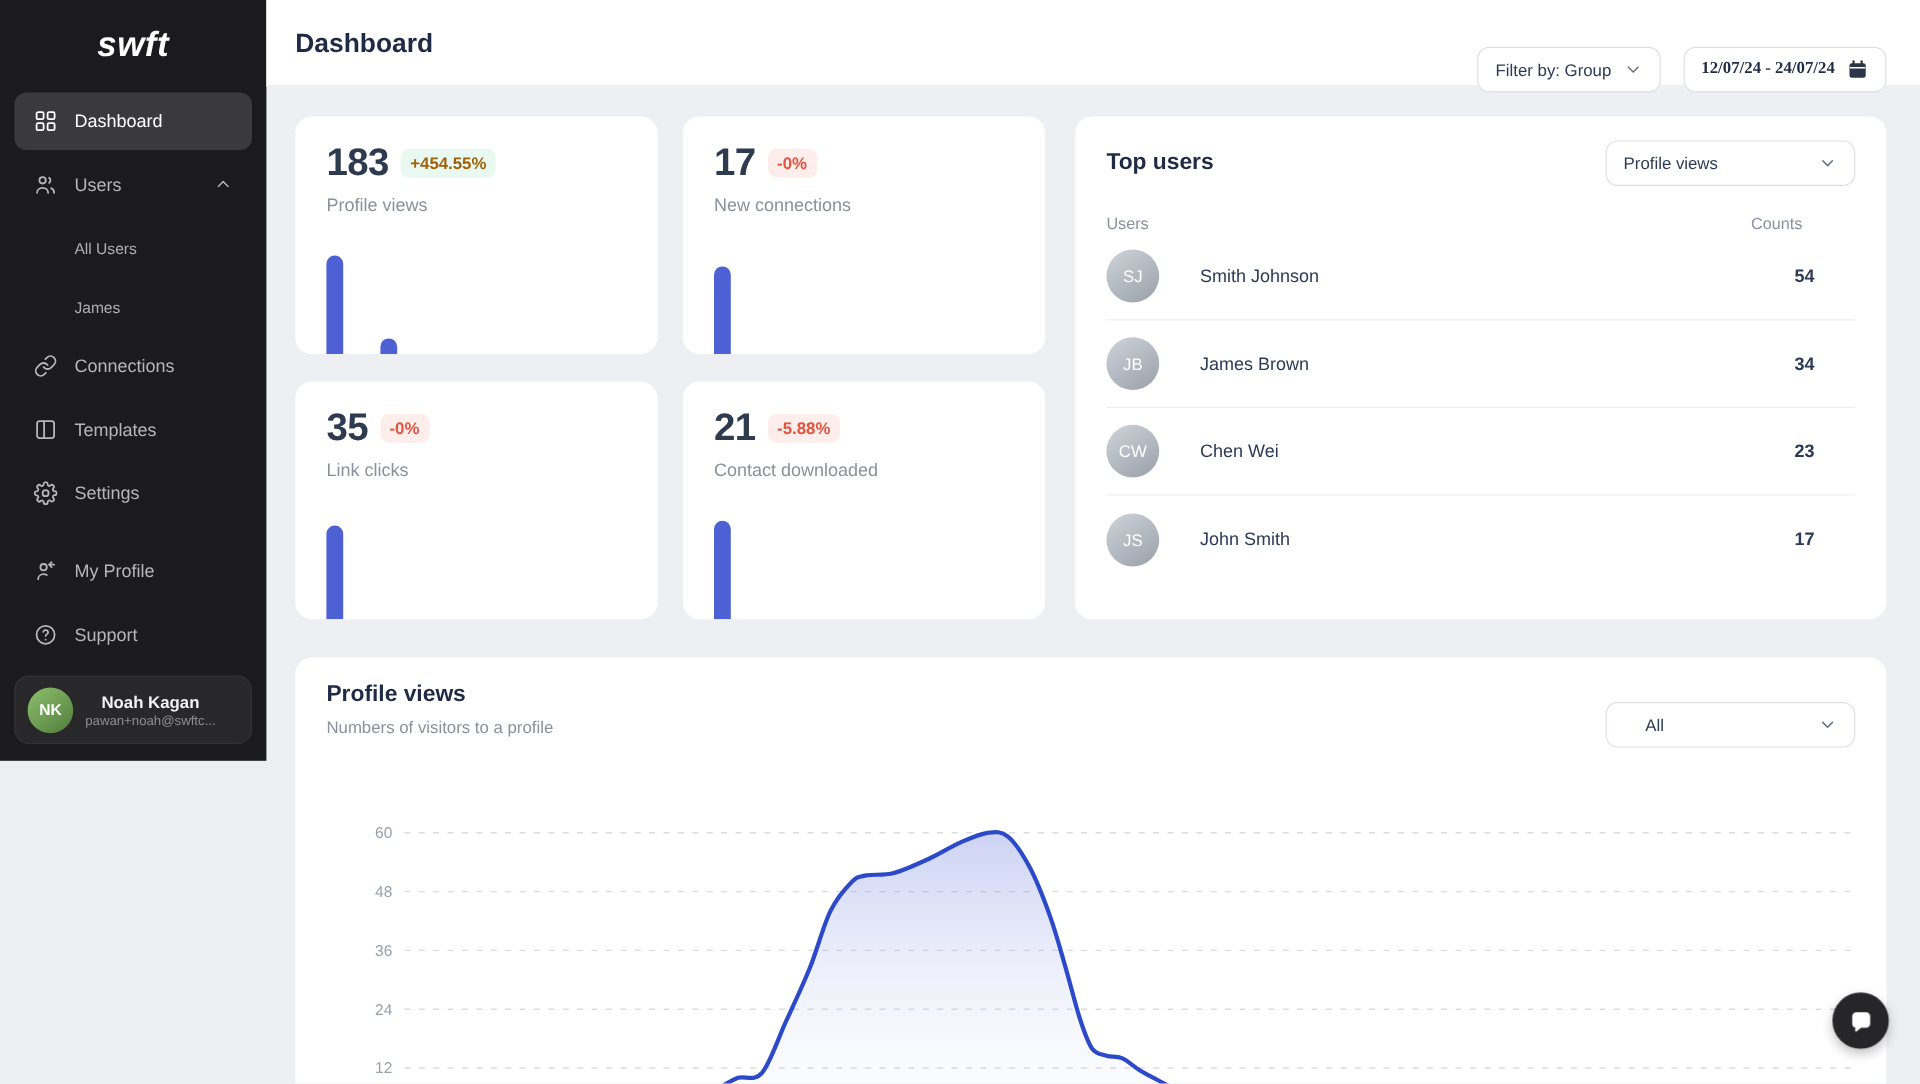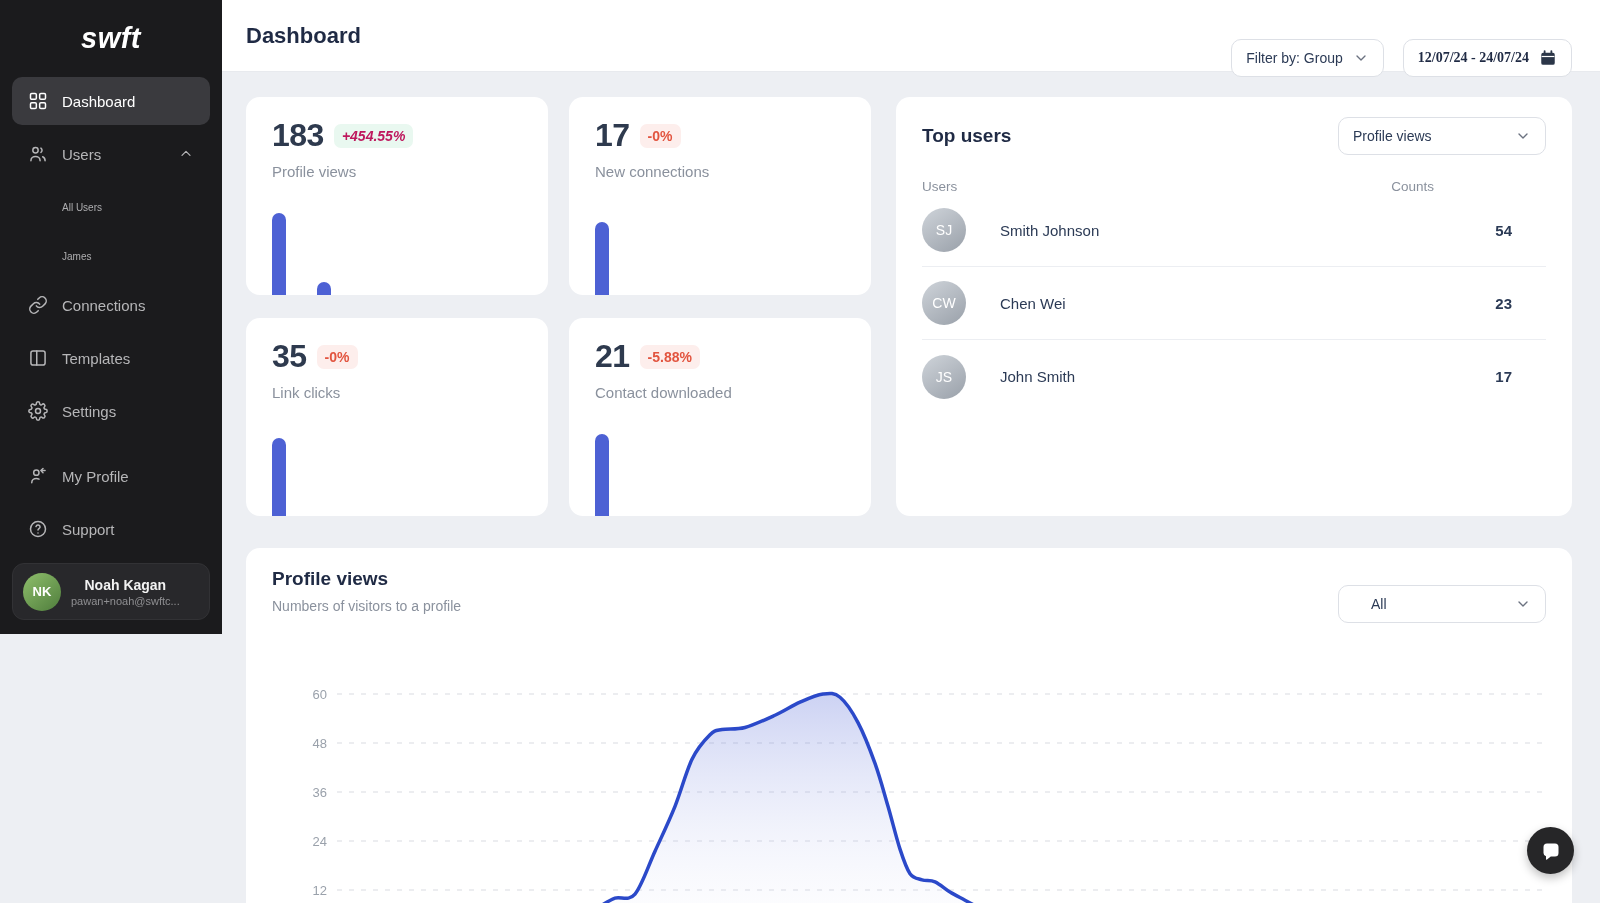--- a/index.html
+++ b/index.html
@@ -8,21 +8,21 @@
 
   
   .sidebar { width:222px; min-width:222px; background:#1b1b1d; display:flex; flex-direction:column; height:634px;text-align:center; }
   .logo { font-size:29px; font-weight:800; font-style:italic; color:#ffffff; padding:22px 24px 20px; letter-spacing:.5px; }
   .side-nav { padding:2px 12px 0; }
   .nav-item { height:48px; display:flex; align-items:center; gap:14px; padding:0 16px; border-radius:10px;
               color:#b6b6b8; font-size:15px; cursor:pointer; margin-bottom:5px; }
   .nav-item.active { background:#3a3a3e; color:#ffffff; }
   .nav-item .spacer { flex:1; }
   .nav-item svg { width:20px; height:20px; stroke:currentColor; fill:none; stroke-width:1.8; stroke-linecap:round; stroke-linejoin:round; }
-  .nav-sub { height:49px; display:flex; align-items:center; padding-left:50px; color:#aeaeb0; font-size:10px; cursor:pointer; }
+  .nav-sub { height:49px; display:flex; align-items:center; padding-left:50px; color:#aeaeb0; font-size:13px; cursor:pointer; }
   .chev { width:16px !important; height:16px !important; }
   .side-footer { margin-top:auto; padding:0 12px 14px; }
   .profile-card { margin-top:10px; background:#28282b; border:1px solid #323235; border-radius:12px; height:57px;
                   display:flex; align-items:center; gap:10px; padding:0 10px; cursor:pointer; }
   .avatar-sm { width:38px; height:38px; border-radius:50%; background:linear-gradient(140deg,#8fbf6c,#4f7d3c);
                color:#fff; font-size:13px; font-weight:700; display:flex; align-items:center; justify-content:center; flex:none; }
   .profile-meta { overflow:hidden; }
   .profile-name { color:#f2f2f2; font-size:14px; font-weight:600; }
   .profile-email { color:#8f8f92; font-size:11px; white-space:nowrap; overflow:hidden; text-overflow:ellipsis; margin-top:2px; }
 
@@ -37,34 +37,34 @@
   .pill svg.chv { width:16px; height:16px; stroke:#6b7280; fill:none; stroke-width:2; stroke-linecap:round; stroke-linejoin:round; }
   .pill svg.cal { width:18px; height:18px; }
 
   .content { padding:25px 28px 0 24px; }
   .row1 { display:flex; gap:25px; }
   .stats-grid { display:grid; grid-template-columns:302px 302px; grid-template-rows:198px 198px; gap:23px 21px; }
   .stat-card { background:#fff; border-radius:14px; padding:20px 26px; position:relative; overflow:hidden; }
   .stat-top { display:flex; align-items:center; }
   .stat-value { font-size:32px; font-weight:700; color:#2e3a4e; letter-spacing:-0.5px; }
   .badge { margin-left:10px; font-size:14px; font-weight:600; padding:4px 8px; border-radius:7px; }
-  .badge.up { color:#be185d; background:#e9f8f0;font-style:italic; }
+  .badge.up { color:#a16207; background:#e9f8f0; }
   .badge.down { color:#e2543f; background:#fdeeec; }
   .stat-label { margin-top:9px; font-size:15px; color:#8a919d; }
   .bar { position:absolute; bottom:0; width:14px; border-radius:7px 7px 0 0; background:#4d61d4; }
   .bar.b1 { left:26px; } .bar.b2 { left:71px; }
 
   .panel { background:#fff; border-radius:14px; flex:1; height:419px; padding:20px 26px; }
   .panel-head { display:flex; align-items:center; justify-content:space-between; }
   .panel-title { font-size:19px; font-weight:700; color:#1f2a44; }
   .select { width:208px; height:38px; border:1px solid #dde0e6; border-radius:10px; display:flex; align-items:center;
             padding:0 14px; font-size:14px; color:#2b3a55; cursor:pointer; background:#fff; }
   .select svg { margin-left:auto; width:16px; height:16px; stroke:#6b7280; fill:none; stroke-width:2; stroke-linecap:round; stroke-linejoin:round; }
   .cols { display:flex; justify-content:space-between; margin-top:24px; font-size:13.5px; color:#8a919d; }
-  .cols .c2 { margin-right:112px; }
+  .cols .c2 { margin-right:44px; }
   .urow { display:flex; align-items:center; height:73px; border-bottom:1px solid #eceef2; }
   .urow:last-child { border-bottom:none; }
   .avatar { width:44px; height:44px; border-radius:50%; background:linear-gradient(145deg,#cfd4da,#99a0a9);
             color:#fff; font-weight:400; font-size:14px; display:flex; align-items:center; justify-content:center; flex:none; }
   .uname { margin-left:34px; font-size:15px; color:#2b3a55; }
   .ucount { margin-left:auto; margin-right:34px; font-size:15px; font-weight:600; color:#2b3a55; }
 
   .chart-card { margin-top:32px; background:#fff; border-radius:14px; height:430px; position:relative; padding:20px 26px; }
   .chart-sub { margin-top:8px; font-size:14px; color:#8a919d; }
   .chart-card .select { position:absolute; top:37px; right:26px; }
@@ -238,20 +238,25 @@
         </div>
         <div class="cols">
           <span class="c1">Users</span>
           <span class="c2">Counts</span>
         </div>
 
         <div class="urow">
           <div class="avatar">SJ</div>
           <div class="uname">Smith Johnson</div>
           <div class="ucount">54</div>
+        </div>
+        <div class="urow">
+          <div class="avatar">JB</div>
+          <div class="uname">James Brown</div>
+          <div class="ucount">34</div>
         </div>
         <div class="urow">
           <div class="avatar">CW</div>
           <div class="uname">Chen Wei</div>
           <div class="ucount">23</div>
         </div>
         <div class="urow">
           <div class="avatar">JS</div>
           <div class="uname">John Smith</div>
           <div class="ucount">17</div>

